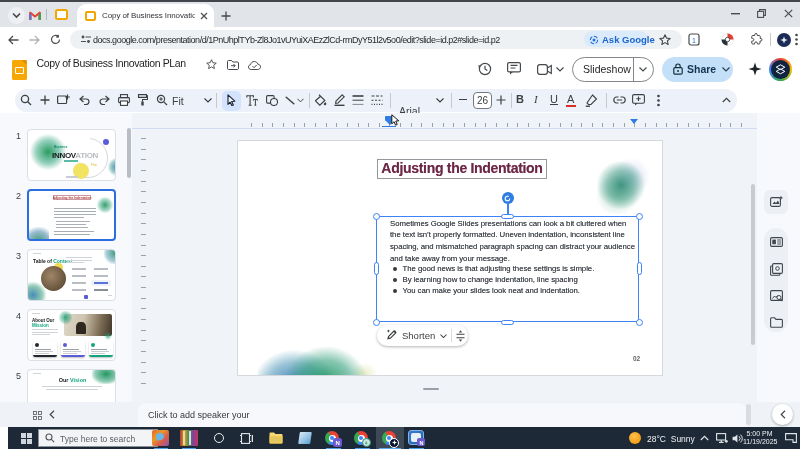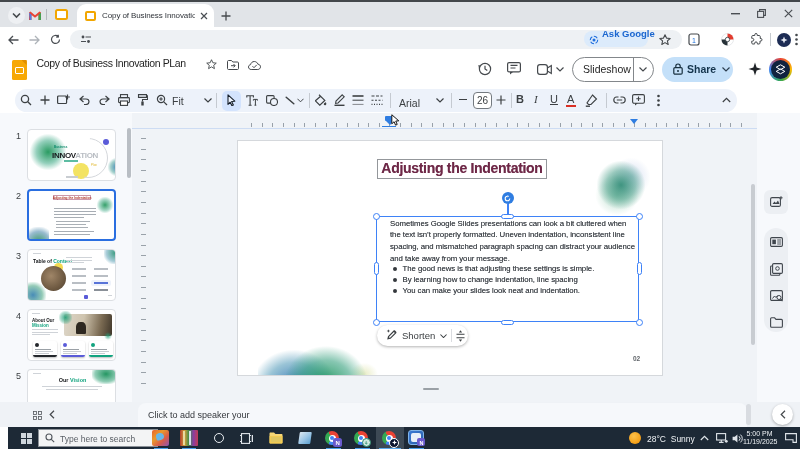--- a/index.html
+++ b/index.html
@@ -64,27 +64,28 @@
   <svg class="ic" style="left:50px;top:7px" width="11" height="11" viewBox="0 0 11 11">
         <path d="M9.5 5.5 A4 4 0 1 1 8.2 2.5 M8.2 0.8 L8.4 3 L6.2 3.2" stroke="#4a4e53" stroke-width="1.2" fill="none"></path>
       </svg>
 
   <div class="ab" style="left:70px;top:2.5px;width:612px;height:19.5px;background:#eef1f4;border-radius:10px"></div>
   <svg class="ic" style="left:80px;top:7px" width="12" height="11" viewBox="0 0 12 11">
         <circle cx="3" cy="3" r="1.4" fill="#4a4e53"></circle>
         <circle cx="8.5" cy="7.5" r="1.4" fill="#4a4e53"></circle>
         <path d="M5.5 3 L11 3 M1 7.5 L6 7.5" stroke="#4a4e53" stroke-width="1.2"></path>
       </svg>
+  <div class="ab" style="left:93px;top:7.5px;font-size:9px;color:#27292d;letter-spacing:-0.48px;white-space:nowrap">docs.google.com/presentation/d/1PnUhplTYb-Zl8Jo1vUYuiXAEzZlCd-rmDyY51l2v5o0/edit?slide=id.p2#slide=id.p2</div>
 
   <div class="ab" style="left:584px;top:4px;width:64px;height:16px;background:#dcebfb;border-radius:8px"></div>
   <svg class="ic" style="left:589px;top:7.5px" width="10" height="10" viewBox="0 0 10 10">
         <circle cx="5" cy="5" r="3.7" fill="none" stroke="#1f6fde" stroke-width="1.1" stroke-dasharray="4 1.6"></circle>
         <circle cx="5" cy="5" r="1.5" fill="#1f6fde"></circle>
       </svg>
-  <div class="ab" style="left:602px;top:1px;font-size:9.5px;font-weight:bold;color:#1b66cf">Ask Google</div>
+  <div class="ab" style="left:602px;top:7px;font-size:9.5px;font-weight:bold;color:#1b66cf">Ask Google</div>
 
   <svg class="ic" style="left:659px;top:6.5px" width="12" height="12" viewBox="0 0 12 12">
         <path d="M6 0.8 L7.5 4.1 L11.2 4.5 L8.4 6.9 L9.2 10.5 L6 8.6 L2.8 10.5 L3.6 6.9 L0.8 4.5 L4.5 4.1 Z" fill="none" stroke="#45494d" stroke-width="1.1" stroke-linejoin="round"></path>
       </svg>
 
   <svg class="ic" style="left:688px;top:6px" width="12" height="13" viewBox="0 0 12 13">
         <rect x="1" y="1" width="10" height="11" rx="2" fill="none" stroke="#45494d" stroke-width="1.2"></rect>
         <text x="6" y="9.5" font-size="7" fill="#1a6fdc" text-anchor="middle" font-family="Liberation Sans">1</text>
       </svg>
 
@@ -252,21 +253,21 @@
         <path d="M0.5 5.2 L11.5 5.2" stroke="#3c4043" stroke-width="1"></path>
         <path d="M0.5 9.4 L11.5 9.4" stroke="#3c4043" stroke-width="0.6"></path>
       </svg>
   <svg class="ic" style="left:371px;top:7px" width="12" height="11" viewBox="0 0 12 11">
         <path d="M0.5 1 L11.5 1" stroke="#3c4043" stroke-width="1.1" stroke-dasharray="3 1.5"></path>
         <path d="M0.5 5.2 L11.5 5.2" stroke="#3c4043" stroke-width="1.1" stroke-dasharray="2 1.5"></path>
         <path d="M0.5 9.4 L11.5 9.4" stroke="#3c4043" stroke-width="1.1" stroke-dasharray="1 1.5"></path>
       </svg>
   <div class="ab" style="left:390px;top:5px;width:1px;height:15px;background:#c5cad1"></div>
 
-  <div class="ab" style="left:399px;top:9px;font-size:10.5px;color:#3c4043">Arial</div>
+  <div class="ab" style="left:399px;top:17px;font-size:10.5px;color:#3c4043">Arial</div>
   <svg class="ic" style="left:436px;top:10px" width="8" height="5" viewBox="0 0 8 5">
         <path d="M0.5 0.5 L4 4 L7.5 0.5" fill="none" stroke="#3c4043" stroke-width="1.2"></path>
       </svg>
   <div class="ab" style="left:451px;top:5px;width:1px;height:15px;background:#c5cad1"></div>
   <div class="ab" style="left:459px;top:11px;width:8px;height:1.4px;background:#3c4043"></div>
   <div class="ab" style="left:473px;top:3.5px;width:19px;height:17px;border:1px solid #747a80;border-radius:4px;background:#fff"></div>
   <div class="ab" style="left:477px;top:7px;font-size:10px;color:#3c4043">26</div>
   <svg class="ic" style="left:496px;top:7px" width="10" height="10" viewBox="0 0 10 10">
         <path d="M5 0.5 L5 9.5 M0.5 5 L9.5 5" stroke="#3c4043" stroke-width="1.2"></path>
       </svg>

